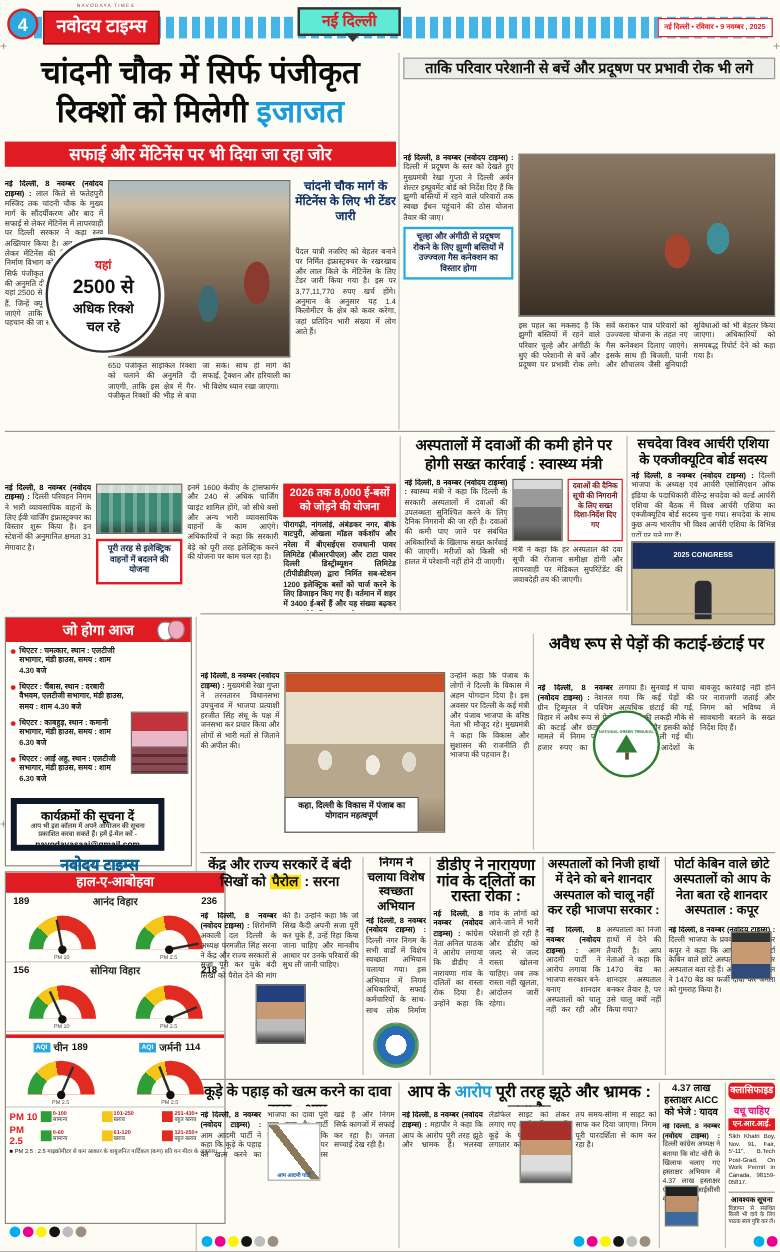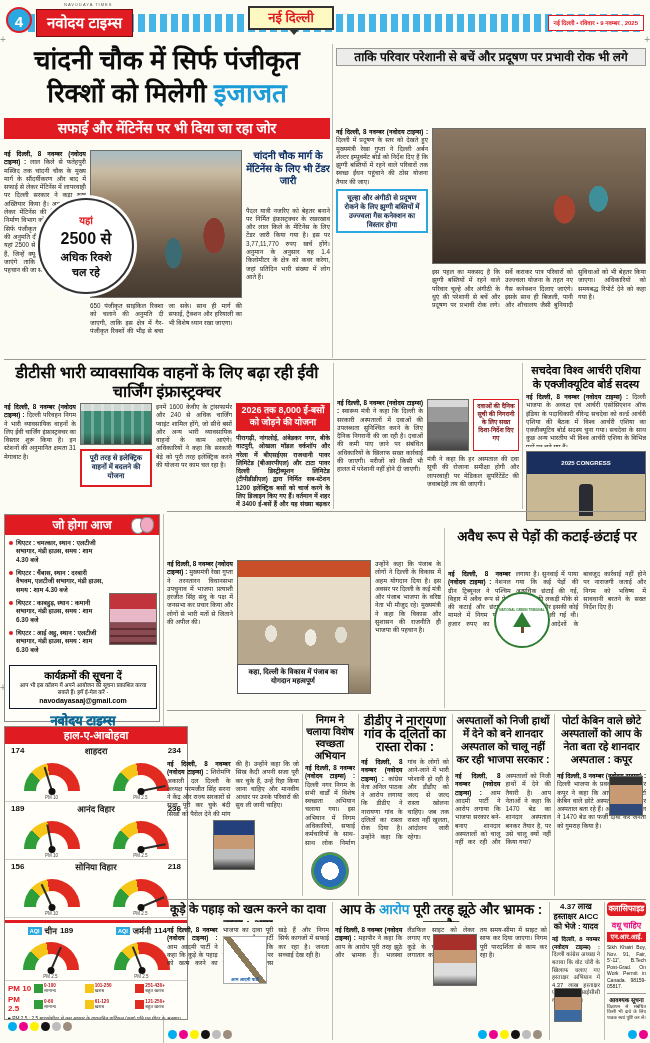--- a/index.html
+++ b/index.html
@@ -17,21 +17,21 @@
 .band-gray{background:#ececea;border:1px solid #9a9a95;color:#111;font-weight:bold;text-align:center;overflow:hidden}
 .band-yel{background:#ffe315;color:#111;font-weight:bold;text-align:center;overflow:hidden}
 .vr{position:absolute;width:1px;background:#bdbdb6}
 .hrule{position:absolute;height:1px;background:#9a9a93}
 .photo{position:absolute;border:1px solid #6e6e68;overflow:hidden}
 
 .stripes{position:absolute;left:28px;top:14px;width:612px;height:18px;background:repeating-linear-gradient(90deg,#45b4e6 0 7px,#fdfcf4 7px 11px)}
 .pgnum{position:absolute;left:6px;top:7px;width:26px;height:26px;border-radius:50%;background:#2aa9e0;color:#fff;font-weight:bold;font-size:15px;line-height:26px;text-align:center;border:2px solid #e01b22}
 .brand-en{position:absolute;left:64px;top:2px;font-size:4px;color:#555;letter-spacing:1px}
 .brand{position:absolute;left:36px;top:9px;background:#e01b22;color:#fff;font-weight:bold;font-size:15px;line-height:26px;padding:0 10px;border:1px solid #7a0d10}
-.edition{position:absolute;left:248px;top:6px;width:86px;height:24px;background:#fef9c3;border:2px solid #333;color:#e01b22;font-weight:bold;font-size:13px;line-height:20px;text-align:center}
+.edition{position:absolute;left:248px;top:6px;width:86px;height:24px;background:#5eead4;border:2px solid #333;color:#e01b22;font-weight:bold;font-size:13px;line-height:20px;text-align:center}
 .edition:after{content:"";position:absolute;left:38px;bottom:-7px;border-left:6px solid transparent;border-right:6px solid transparent;border-top:7px solid #333}
 .mdate{position:absolute;right:6px;top:15px;border:1px solid #e01b22;color:#e01b22;background:#fff;font-size:6px;font-weight:bold;line-height:14px;padding:0 5px}
 
 .circ{width:96px;height:96px;border-radius:50%;background:#fff;border:2px solid #333;box-shadow:0 0 0 3px #fff;display:flex;flex-direction:column;align-items:center;justify-content:center;text-align:right;z-index:3}
 .cl1{color:#e01b22;font-weight:bold;font-size:10px}
 .cl2{color:#111;font-weight:bold;font-size:16px}
 .cl3{color:#111;font-weight:bold;font-size:11px}
 
 .sidebox .sbt{font-size:10px;line-height:1.25;font-weight:bold;color:#0c2f66;text-align:center;margin-bottom:19px}
 .whitebox{background:#fff;border:2px solid #e01b22;color:#132a4a;font-weight:bold;text-align:center;overflow:hidden}
@@ -42,21 +42,21 @@
 .hl{background:#ffe315;padding:0 2px}
 
 .todaybox{border:1px solid #8a8a84;background:#fffef8}
 .masks{position:absolute;right:4px;top:2px;width:26px;height:16px}
 .masks:before,.masks:after{content:"";position:absolute;border-radius:50% 50% 60% 60%}
 .masks:before{left:2px;top:1px;width:12px;height:14px;background:#fff;border:1px solid #888}
 .masks:after{left:11px;top:0;width:12px;height:14px;background:#f2a8c0;border:1px solid #888}
 .tlist{list-style:none;padding:4px 4px 0 4px}
 .tlist li{position:relative;font-size:6.4px;line-height:1.3;color:#1d1d1d;padding-left:7px;margin-bottom:5px;font-weight:bold;width:96px}
 .tlist li:before{content:"";position:absolute;left:0;top:2px;width:4px;height:4px;border-radius:50%;background:#e01b22}
-.noticebox{position:absolute;left:4px;top:150px;width:148px;height:44px;border:1px solid #0f172a;text-align:center;overflow:hidden}
+.noticebox{position:absolute;left:4px;top:150px;width:128px;height:44px;border:5px solid #0f172a;text-align:center;overflow:hidden}
 .noticebox .nt{font-size:10px;font-weight:bold;margin-top:2px}
 .noticebox .nb{font-size:5.6px;line-height:1.3;padding:0 4px}
 .noticebox .em{font-size:7px;font-weight:bold}
 .brand2{position:absolute;left:0;top:196px;width:156px;text-align:center;font-size:13px;font-weight:bold;color:#2aa9e0;-webkit-text-stroke:.4px #0c5f8a}
 
 .aqibox{border:1px solid #8a8a84;background:#fffef8;overflow:hidden}
 .aqi-hd{height:17px;font-size:11px;line-height:17px}
 .atop{display:flex;justify-content:space-between;align-items:center;padding:1px 6px 0 6px}
 .av{font-size:8px;font-weight:bold;color:#111}
 .an{font-size:8.5px;font-weight:bold;color:#222}
@@ -165,34 +165,34 @@
       <p class="bd"><b>नई दिल्ली, 8 नवम्बर (नवोदय टाइम्स) :</b> <span>दिल्ली में प्रदूषण के स्तर को देखते हुए मुख्यमंत्री रेखा गुप्ता ने दिल्ली अर्बन शेल्टर इम्प्रूवमेंट बोर्ड को निर्देश दिए हैं कि झुग्गी बस्तियों में रहने वाले परिवारों तक स्वच्छ ईंधन पहुंचाने की ठोस योजना तैयार की जाए।</span></p>
       <div class="bluebox" style="margin:3px 0;font-size:7px;line-height:1.3">चूल्हा और अंगीठी से प्रदूषण रोकने के लिए झुग्गी बस्तियों में उज्ज्वला गैस कनेक्शन का विस्तार होगा</div>
     </div>
     <div class="photo ph-slum" style="left:96px;top:84px;width:214px;height:136px"></div>
     <div class="abs bd cols3" style="left:96px;top:224px;width:214px;height:90px;overflow:hidden">इस पहल का मकसद है कि झुग्गी बस्तियों में रहने वाले परिवार चूल्हे और अंगीठी के धुएं की परेशानी से बचें और प्रदूषण पर प्रभावी रोक लगे। सर्वे कराकर पात्र परिवारों को उज्ज्वला योजना के तहत नए गैस कनेक्शन दिलाए जाएंगे। इसके साथ ही बिजली, पानी और शौचालय जैसी बुनियादी सुविधाओं को भी बेहतर किया जाएगा। अधिकारियों को समयबद्ध रिपोर्ट देने को कहा गया है।</div>
   </section>
 
   <div class="hrule" style="left:4px;top:359px;width:642px"></div>
 
   <section class="abs" style="left:4px;top:363px;width:326px;height:146px">
-    <h2 class="hd" style="font-size:16px;line-height:19px;height:38px">डीटीसी भारी व्यावसायिक वाहनों के लिए बढ़ा रही ईवी चार्जिंग इंफ्रास्ट्रक्चर</h2>
     <div class="abs" style="left:0;top:40px;width:72px;height:106px;overflow:hidden">
       <p class="bd"><b>नई दिल्ली, 8 नवम्बर (नवोदय टाइम्स) :</b> <span>दिल्ली परिवहन निगम ने भारी व्यावसायिक वाहनों के लिए ईवी चार्जिंग इंफ्रास्ट्रक्चर का विस्तार शुरू किया है। इन स्टेशनों की अनुमानित क्षमता 31 मेगावाट है।</span></p>
     </div>
     <div class="photo ph-buses" style="left:76px;top:40px;width:72px;height:42px"></div>
     <div class="abs whitebox" style="left:76px;top:86px;width:72px;height:38px;font-size:7px;line-height:1.3;padding:2px">पूरी तरह से इलेक्ट्रिक वाहनों में बदलने की योजना</div>
     <div class="abs bd" style="left:152px;top:40px;width:76px;height:106px;overflow:hidden">इनमें 1600 केवीए के ट्रांसफार्मर और 240 से अधिक चार्जिंग प्वाइंट शामिल होंगे, जो सीधे बसों और अन्य भारी व्यावसायिक वाहनों के काम आएंगे। अधिकारियों ने कहा कि सरकारी बेड़े को पूरी तरह इलेक्ट्रिक करने की योजना पर काम चल रहा है।</div>
     <div class="abs redbox" style="left:232px;top:40px;width:94px;height:28px;font-size:9px;line-height:1.35;padding:1px">2026 तक 8,000 ई-बसों को जोड़ने की योजना</div>
     <div class="abs bd" style="left:232px;top:71px;width:94px;height:75px;overflow:hidden;font-weight:bold">पीरागढ़ी, नांगलोई, अंबेडकर नगर, बीके वाटपुरी, ओखला मॉडल वर्कशॉप और नरेला में बीएसईएस राजधानी पावर लिमिटेड (बीआरपीएल) और टाटा पावर दिल्ली डिस्ट्रीब्यूशन लिमिटेड (टीपीडीडीएल) द्वारा निर्मित सब-स्टेशन 1200 इलेक्ट्रिक बसों को चार्ज करने के लिए डिजाइन किए गए हैं। वर्तमान में शहर में 3400 ई-बसें हैं और यह संख्या बढ़कर 6,000 होने की संभावना है।</div>
   </section>
 
   <div class="vr" style="left:333px;top:363px;height:146px"></div>
 
   <section class="abs" style="left:337px;top:363px;width:182px;height:146px">
+    <h2 class="hd" style="font-size:12.5px;line-height:16px;height:32px">अस्पतालों में दवाओं की कमी होने पर होगी सख्त कार्रवाई : स्वास्थ्य मंत्री</h2>
     <div class="abs" style="left:0;top:36px;width:86px;height:110px;overflow:hidden">
       <p class="bd"><b>नई दिल्ली, 8 नवम्बर (नवोदय टाइम्स) :</b> <span>स्वास्थ्य मंत्री ने कहा कि दिल्ली के सरकारी अस्पतालों में दवाओं की उपलब्धता सुनिश्चित करने के लिए दैनिक निगरानी की जा रही है। दवाओं की कमी पाए जाने पर संबंधित अधिकारियों के खिलाफ सख्त कार्रवाई की जाएगी। मरीजों को किसी भी हालत में परेशानी नहीं होने दी जाएगी।</span></p>
     </div>
     <div class="photo ph-gray" style="left:90px;top:36px;width:42px;height:52px"></div>
     <div class="abs redline" style="left:136px;top:36px;width:46px;height:52px;font-size:6.2px;line-height:1.3">दवाओं की दैनिक सूची की निगरानी के लिए सख्त दिशा-निर्देश दिए गए</div>
     <div class="abs bd" style="left:90px;top:92px;width:92px;height:54px;overflow:hidden">मंत्री ने कहा कि हर अस्पताल की दवा सूची की रोजाना समीक्षा होगी और लापरवाही पर मेडिकल सुपरिंटेंडेंट की जवाबदेही तय की जाएगी।</div>
   </section>
 
   <div class="vr" style="left:522px;top:363px;height:146px"></div>
 
@@ -249,41 +249,20 @@
       <div class="tree"></div>
       <div class="trunk"></div>
     </div>
   </section>
 
   <div class="hrule" style="left:167px;top:710px;width:479px"></div>
 
   <section class="abs aqibox" style="left:4px;top:726px;width:184px;height:294px">
     <div class="band-red aqi-hd">हाल-ए-आबोहवा</div>
 
-    <div>
-      <div class="atop">
-          <span class="av">174</span>
-          <span class="an">शाहदरा</span>
-          <span class="av">234</span>
-        </div>
-      <div class="agr">
-        <div class="gauge">
-            <div class="arc"></div>
-            <div class="needle" style="transform: translateX(-50%) rotate(-17.1628deg);"></div>
-            <div class="hub"></div>
-            <div class="pml">PM 10</div>
-          </div>
-        <div class="gauge">
-            <div class="arc"></div>
-            <div class="needle" style="transform: translateX(-50%) rotate(78.48deg);"></div>
-            <div class="hub"></div>
-            <div class="pml">PM 2.5</div>
-          </div>
-      </div>
-    </div>
 
     <div>
       <div class="atop">
           <span class="av">189</span>
           <span class="an">आनंद विहार</span>
           <span class="av">236</span>
         </div>
       <div class="agr">
         <div class="gauge">
             <div class="arc"></div>
@@ -403,20 +382,21 @@
           </span>
       </div>
     </div>
     <div class="notes">
       <div>PM 2.5 : 2.5 माइक्रोमीटर से कम आकार के वायुजनित पार्टिकल (कण) प्रति घन मीटर के अनुसार।</div>
 
     </div>
   </section>
 
   <section class="abs" style="left:167px;top:714px;width:132px;height:182px;overflow:hidden">
+    <h2 class="hd" style="font-size:11.5px;line-height:14px;height:44px"><span>केंद्र और राज्य सरकारें दें बंदी सिखों को </span><span class="hl">पैरोल</span><span> : सरना</span></h2>
     <div class="abs bd cols2" style="left:0;top:46px;width:132px;height:136px;overflow:hidden">
       <b>नई दिल्ली, 8 नवम्बर (नवोदय टाइम्स) :</b> <span>शिरोमणि अकाली दल दिल्ली के अध्यक्ष परमजीत सिंह सरना ने केंद्र और राज्य सरकारों से सजा पूरी कर चुके बंदी सिखों को पैरोल देने की मांग की है। उन्होंने कहा कि जो सिख कैदी अपनी सजा पूरी कर चुके हैं, उन्हें रिहा किया जाना चाहिए और मानवीय आधार पर उनके परिवारों की सुध ली जानी चाहिए।</span>
     </div>
     <div class="photo ph-sikh1" style="left:46px;top:106px;width:42px;height:50px"></div>
   </section>
 
   <div class="vr" style="left:302px;top:714px;height:182px"></div>
 
   <section class="abs" style="left:305px;top:714px;width:50px;height:182px;overflow:hidden">
     <h2 class="hd" style="font-size:10px;line-height:12px;height:48px">निगम ने चलाया विशेष स्वच्छता अभियान</h2>

